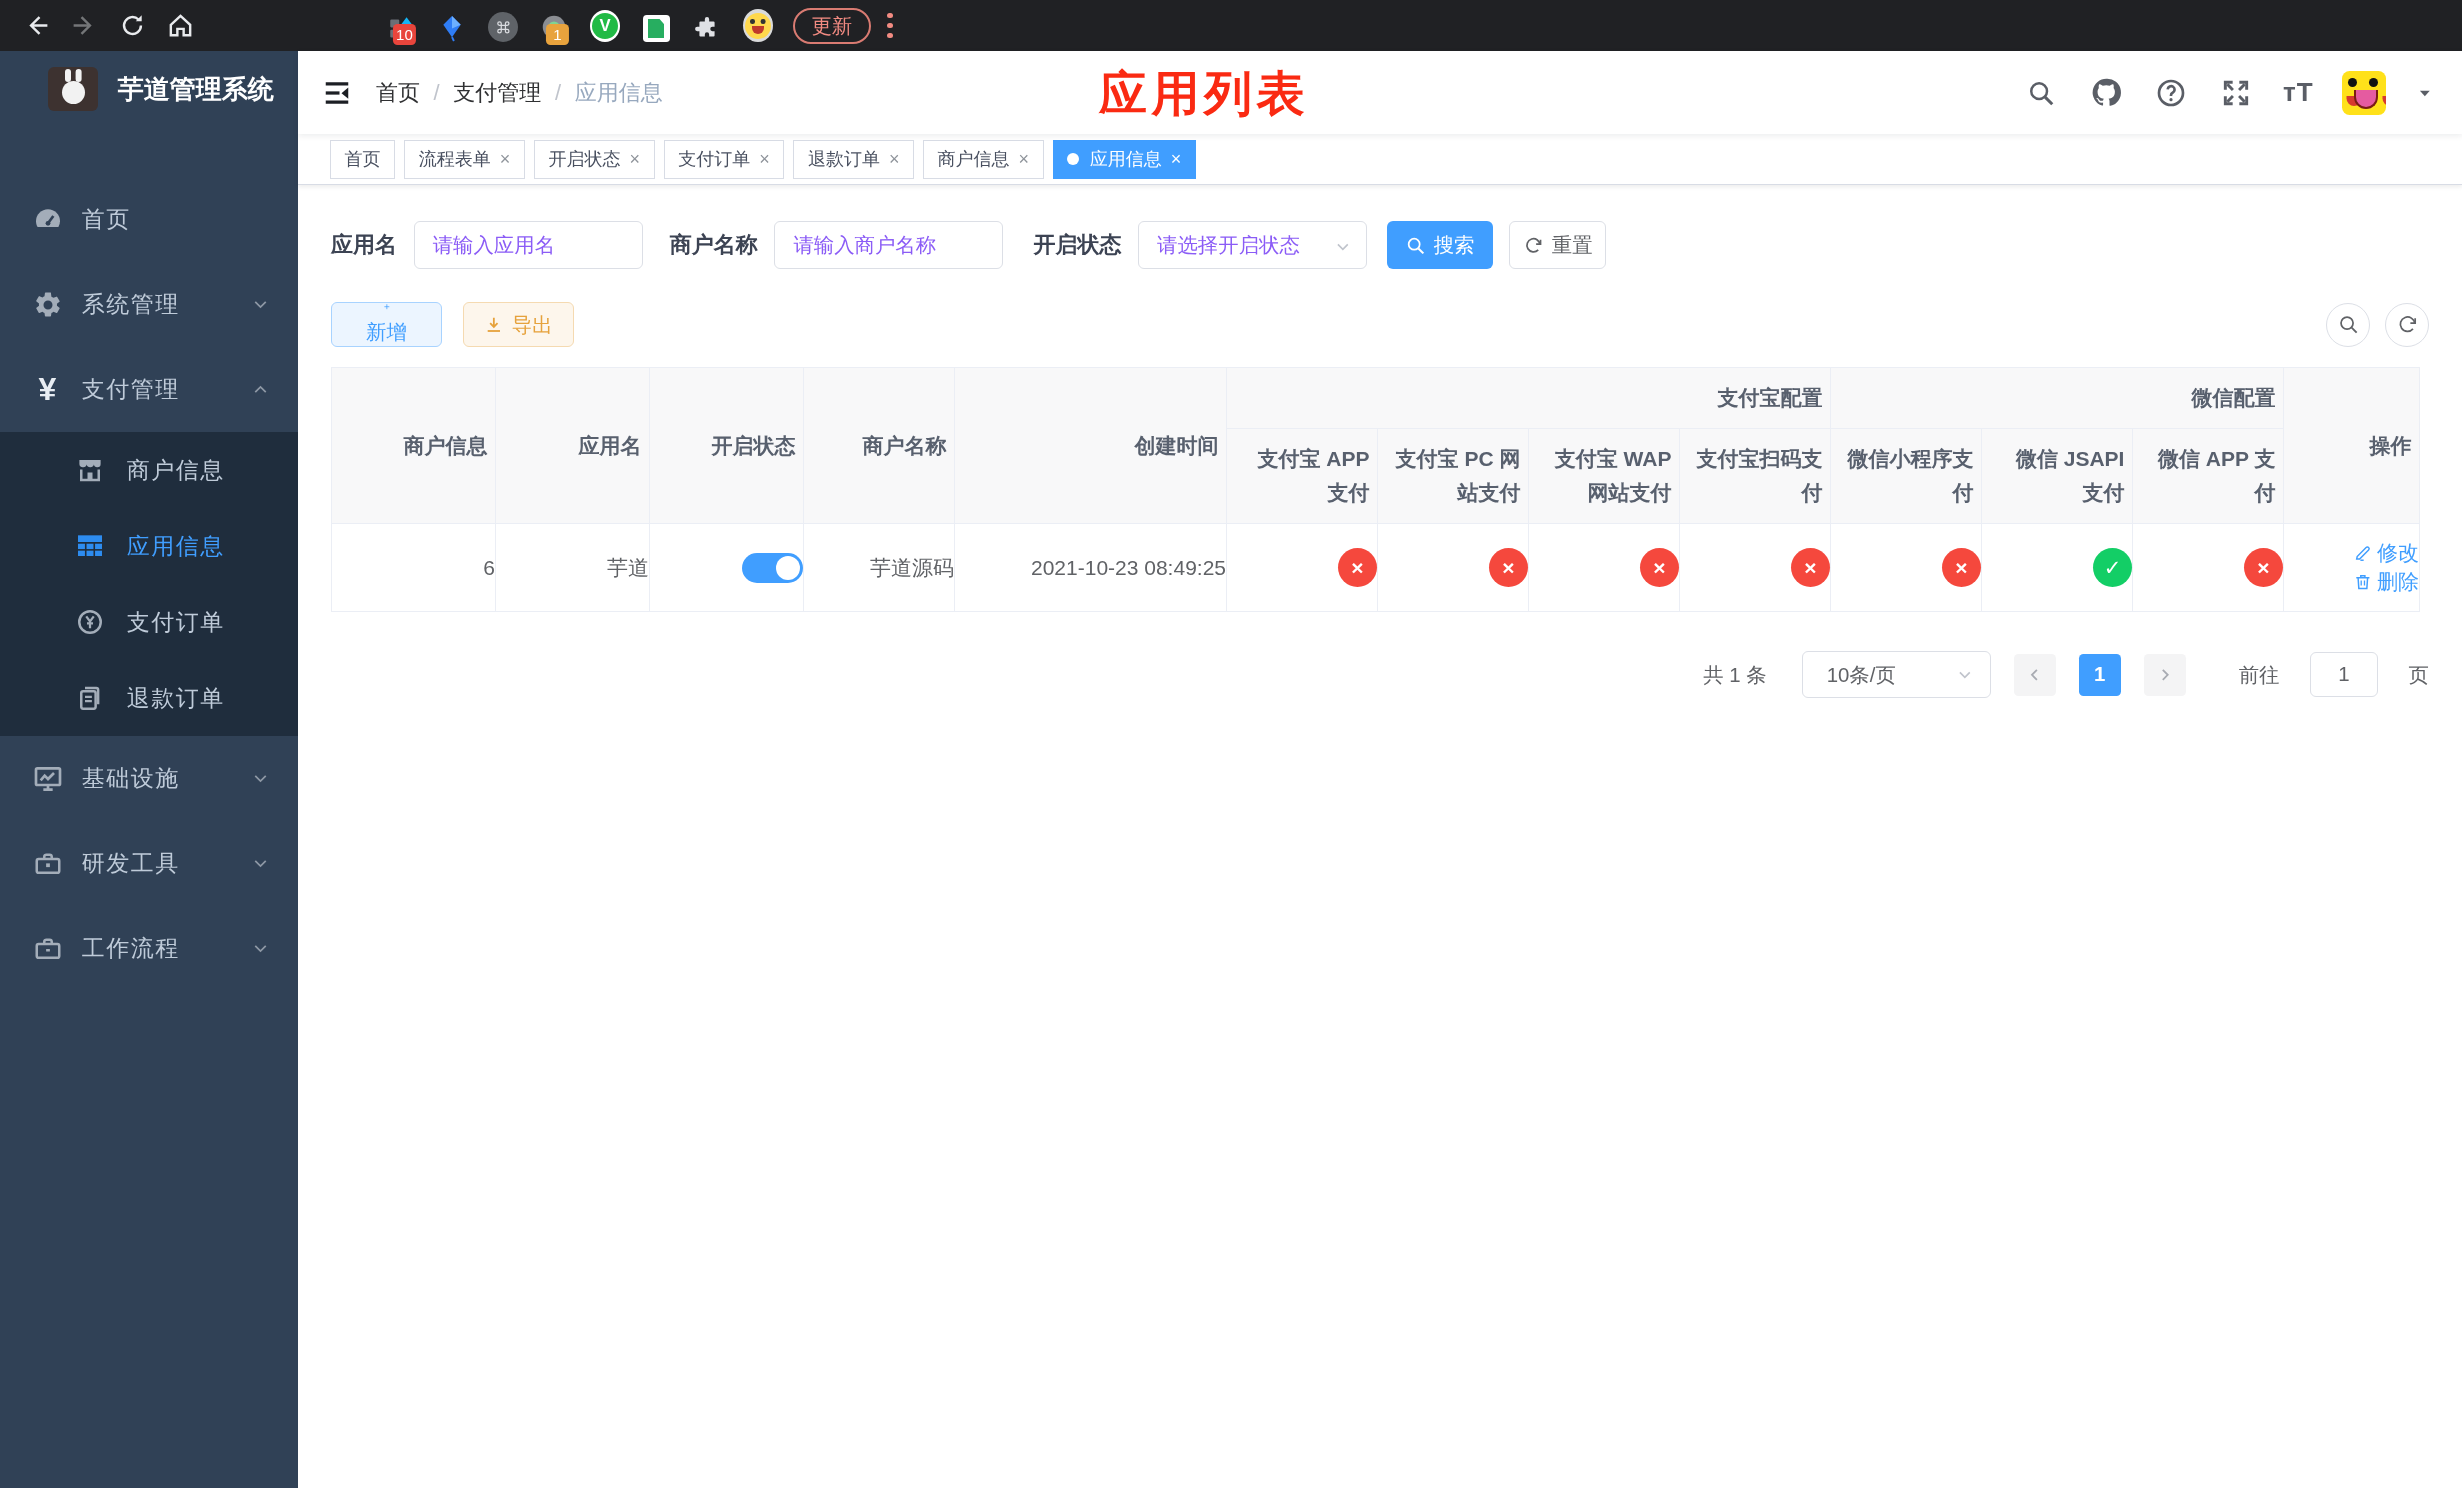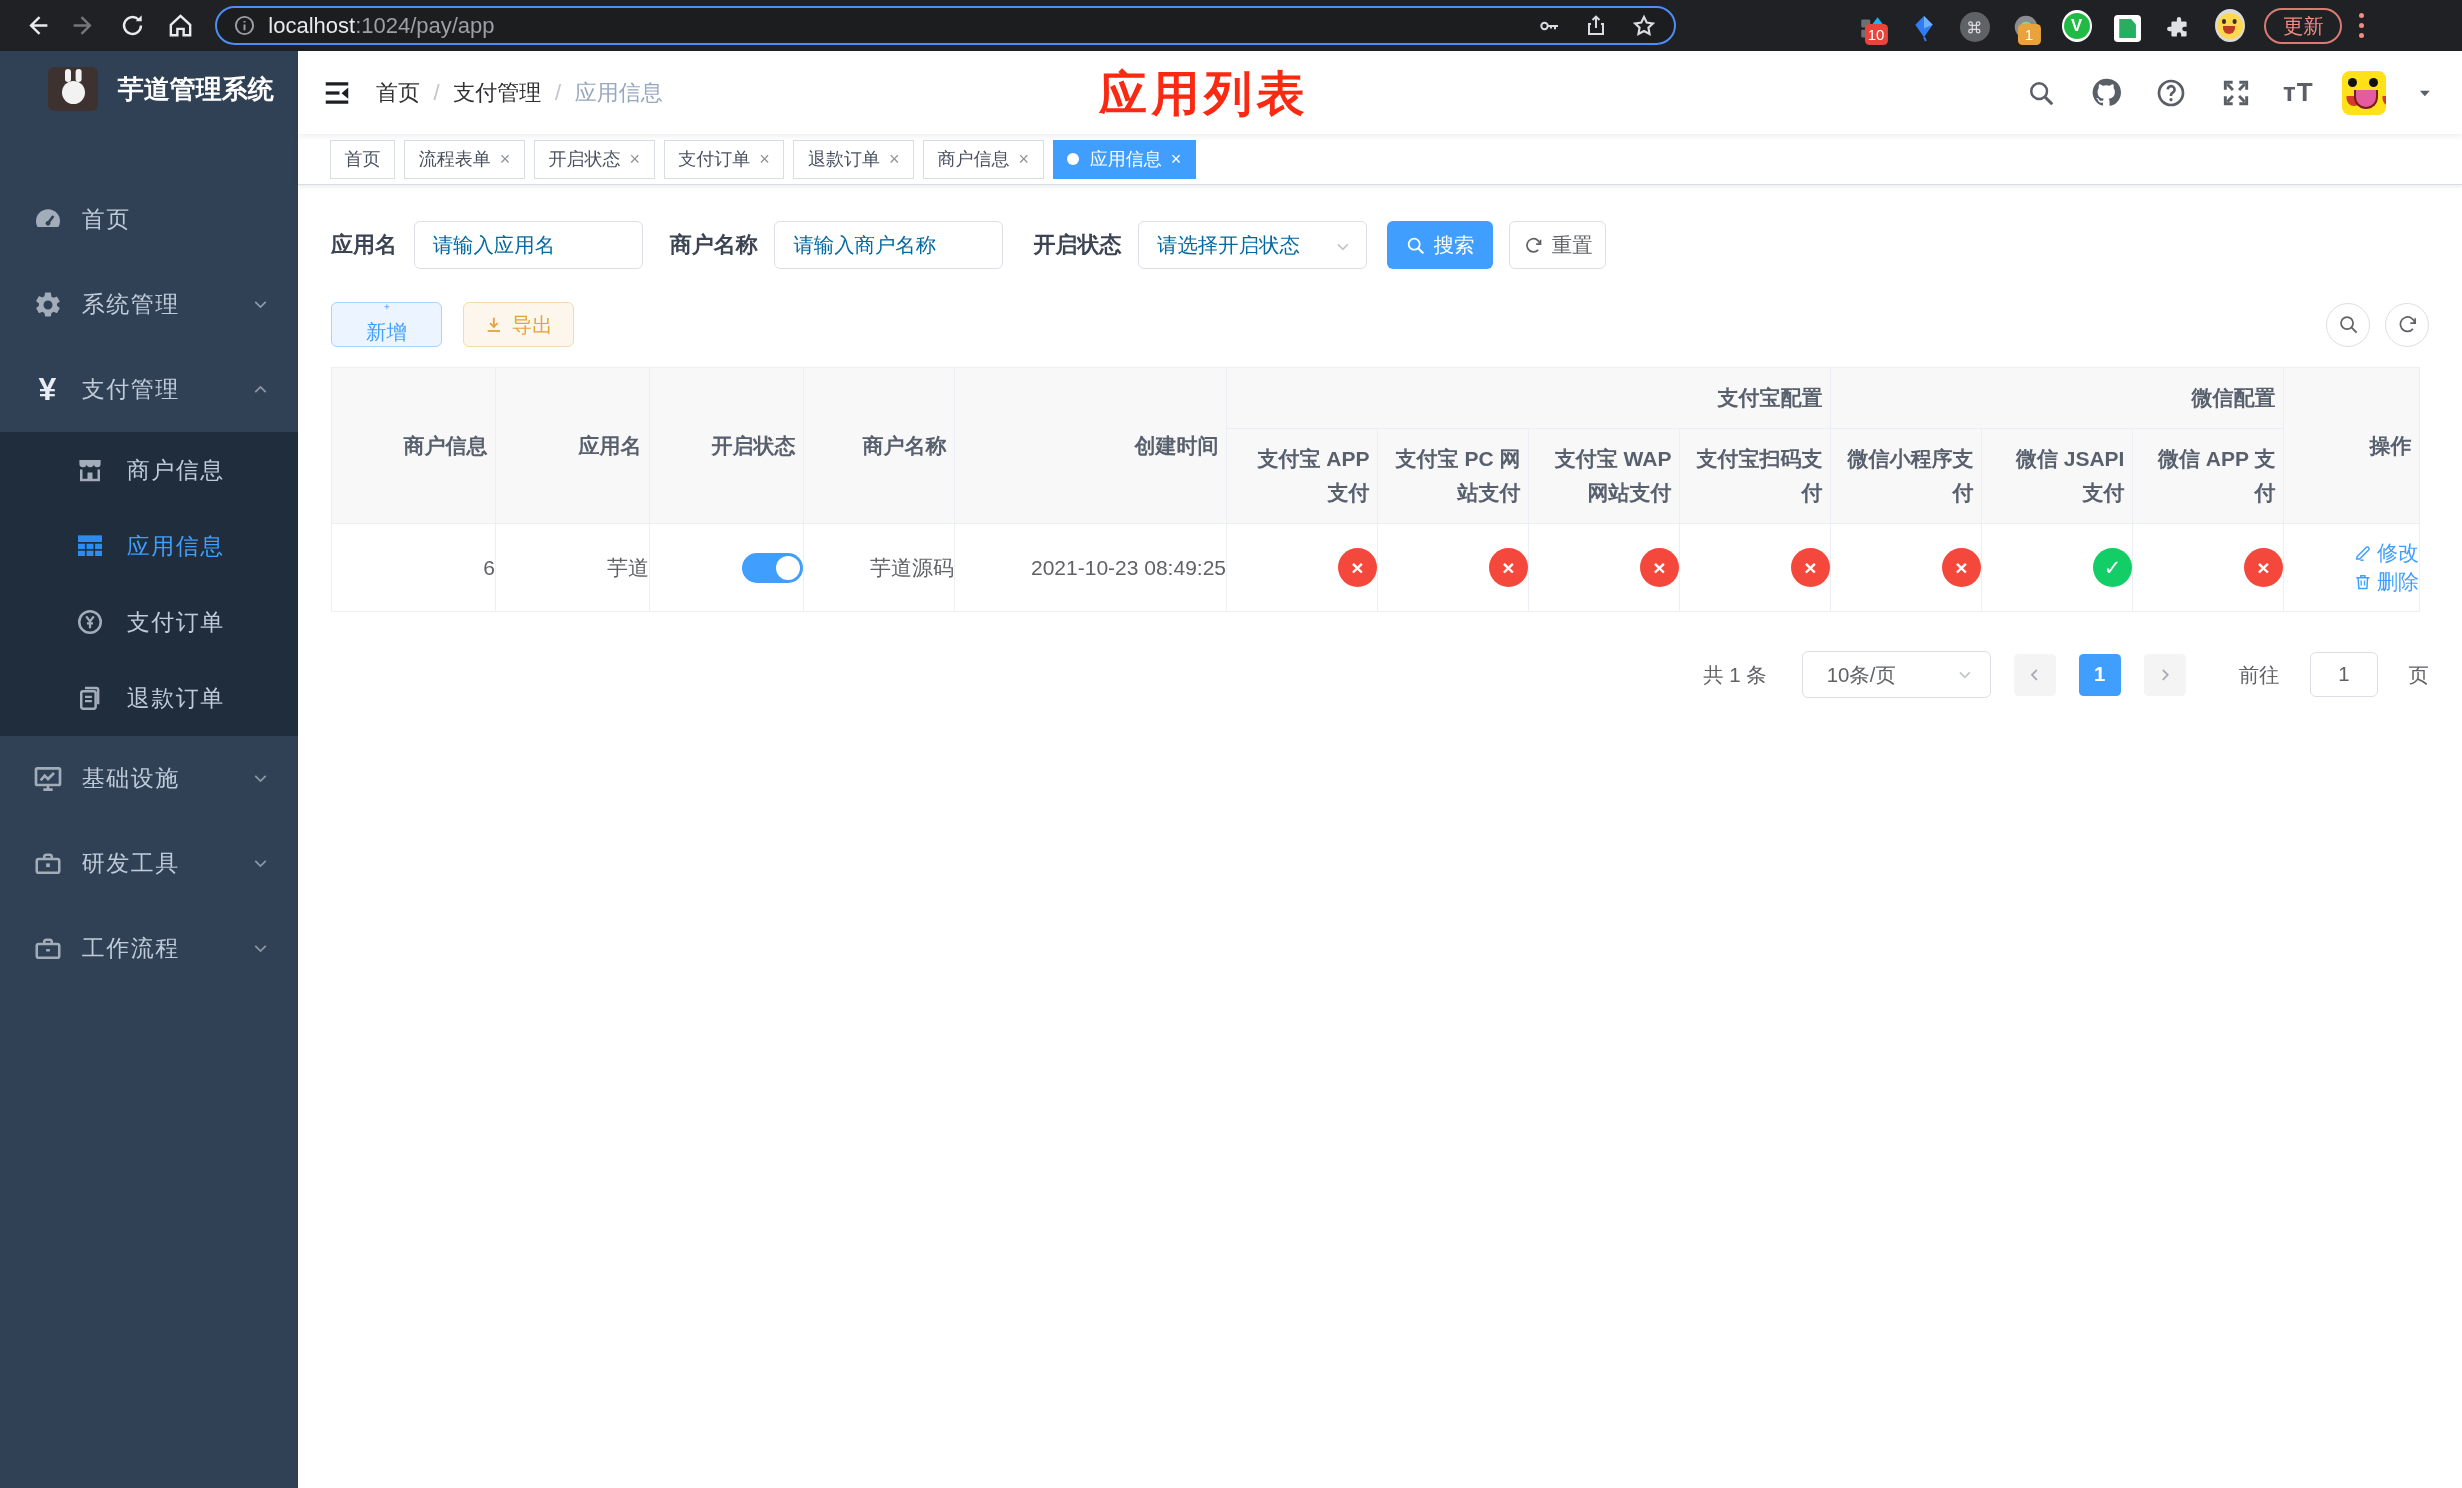--- a/index.html
+++ b/index.html
@@ -76,21 +76,21 @@
   .tag .x { font-size:18px; color:#8f949b; }
   .tag.active { background:#409eff; border-color:#409eff; color:#fff; }
   .tag.active:before { content:""; width:12px; height:12px; border-radius:50%; background:#fff; margin-right:1.5px; }
   .tag.active .x { color:#fff; }
 
   
   .content { flex:1; background:#fff; padding:36px 33px 0 33px; }
 
   .search-form { display:flex; align-items:center; }
   .f-label { font-size:22px; color:#3c4353; font-weight:700; white-space:nowrap; }
-  .f-input { height:48px; border:1.5px solid #dcdfe6; border-radius:6px; width:229px; margin-left:16.7px; display:flex; align-items:center; padding:0 18px; font-size:20.4px; color:#0369a1; background:#fff; }
+  .f-input { height:48px; border:1.5px solid #dcdfe6; border-radius:6px; width:229px; margin-left:16.7px; display:flex; align-items:center; padding:0 18px; font-size:20.4px; color:#8b5cf6; background:#fff; }
   .f-select { position:relative; }
   .f-select .chevd { position:absolute; right:13.6px; top:15px; }
   .btn { height:48px; border-radius:6px; display:flex; align-items:center; justify-content:center; font-size:20.4px; gap:7.6px; cursor:pointer; border:1.5px solid transparent; }
   .btn-primary { background:#409eff; color:#fff; width:106px; margin-left:19.7px; }
   .btn-plainwhite { background:#fff; border-color:#dcdfe6; color:#606266; width:97px; margin-left:16.7px; }
   .gap1 { width:27px; } .gap2 { width:30px; }
 
   .toolbar { display:flex; align-items:center; margin-top:33px; }
   .btn-add { background:#ecf5ff; border-color:#a8d3ff; color:#409eff; width:111px; height:45px;flex-direction:column; }
   .btn-export { background:#fdf6ec; border-color:#f5dab1; color:#e6a23c; width:111px; height:45px; margin-left:21px; }
@@ -141,40 +141,20 @@
         <path d="M19 12a7 7 0 1 1-2.05-4.95" stroke="#e8eaed" stroke-width="2" fill="none"></path>
         <path d="M19.6 3.6v4.9h-4.9z" fill="#e8eaed"></path>
       </svg>
   </div>
   <div class="nav-btn">
     <svg width="29" height="29" viewBox="0 0 24 24">
         <path d="M4 11.5 12 4l8 7.5V20h-5.4v-5.2h-5.2V20H4z" stroke="#e8eaed" stroke-width="2" fill="none"></path>
       </svg>
   </div>
 
-  <div class="urlbar">
-    <svg width="23" height="23" viewBox="0 0 24 24">
-        <circle cx="12" cy="12" r="9" stroke="#9aa0a6" stroke-width="2" fill="none"></circle>
-        <path d="M12 7.2v1.6M12 11v6" stroke="#9aa0a6" stroke-width="2"></path>
-      </svg>
-    <div class="url-text"><span>localhost</span><span class="dim">:1024/pay/app</span></div>
-    <div class="url-icons">
-      <svg width="24" height="24" viewBox="0 0 24 24">
-          <circle cx="7.5" cy="12" r="3.2" stroke="#dadce0" stroke-width="2" fill="none"></circle>
-          <path d="M10.7 12H21m-3 .2v3m-4-3.2v2.4" stroke="#dadce0" stroke-width="2" fill="none"></path>
-        </svg>
-      <svg width="24" height="24" viewBox="0 0 24 24">
-          <path d="M12 14V3M8.5 6 12 2.6 15.5 6" stroke="#dadce0" stroke-width="2" fill="none"></path>
-          <path d="M7 10H5v10h14V10h-2" stroke="#dadce0" stroke-width="2" fill="none"></path>
-        </svg>
-      <svg width="26" height="26" viewBox="0 0 24 24">
-          <path d="M12 3.6l2.5 5.2 5.7.8-4.1 4 1 5.7-5.1-2.7-5.1 2.7 1-5.7-4.1-4 5.7-.8z" stroke="#dadce0" stroke-width="2" fill="none"></path>
-        </svg>
-    </div>
-  </div>
 
   <div class="ext-area">
     <div class="ext">
       <svg width="27" height="27" viewBox="0 0 24 24">
           <rect x="2" y="4" width="8" height="7" rx="1" fill="#6b6f76"></rect>
           <rect x="2" y="13" width="8" height="7" rx="1" fill="#6b6f76"></rect>
           <path d="M16.5 2 21 8l-4.5 6L12 8z" fill="#14b4f5"></path>
         </svg>
       <span class="badge red">10</span>
     </div>

